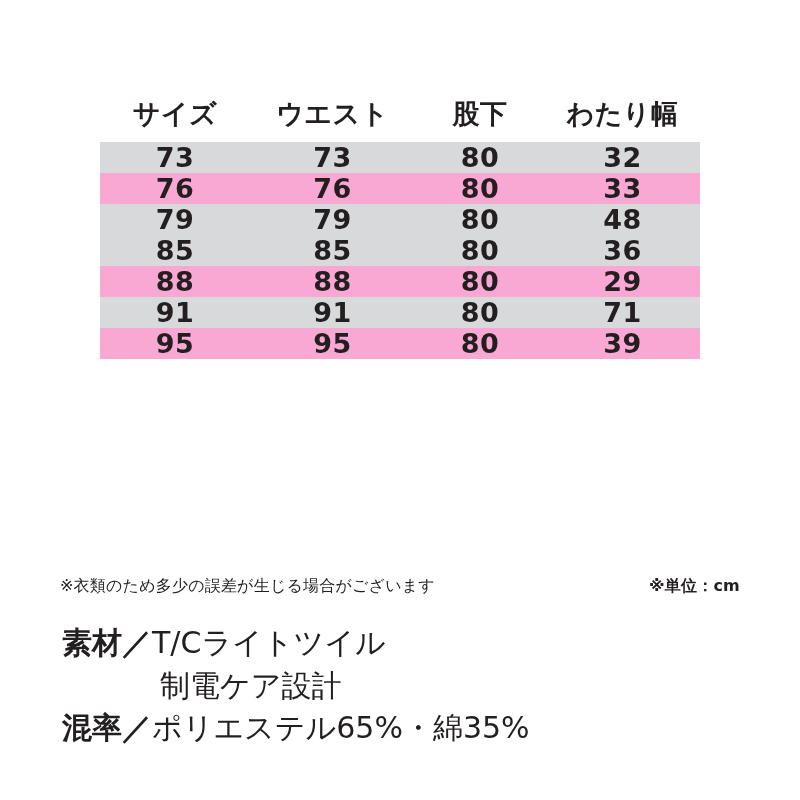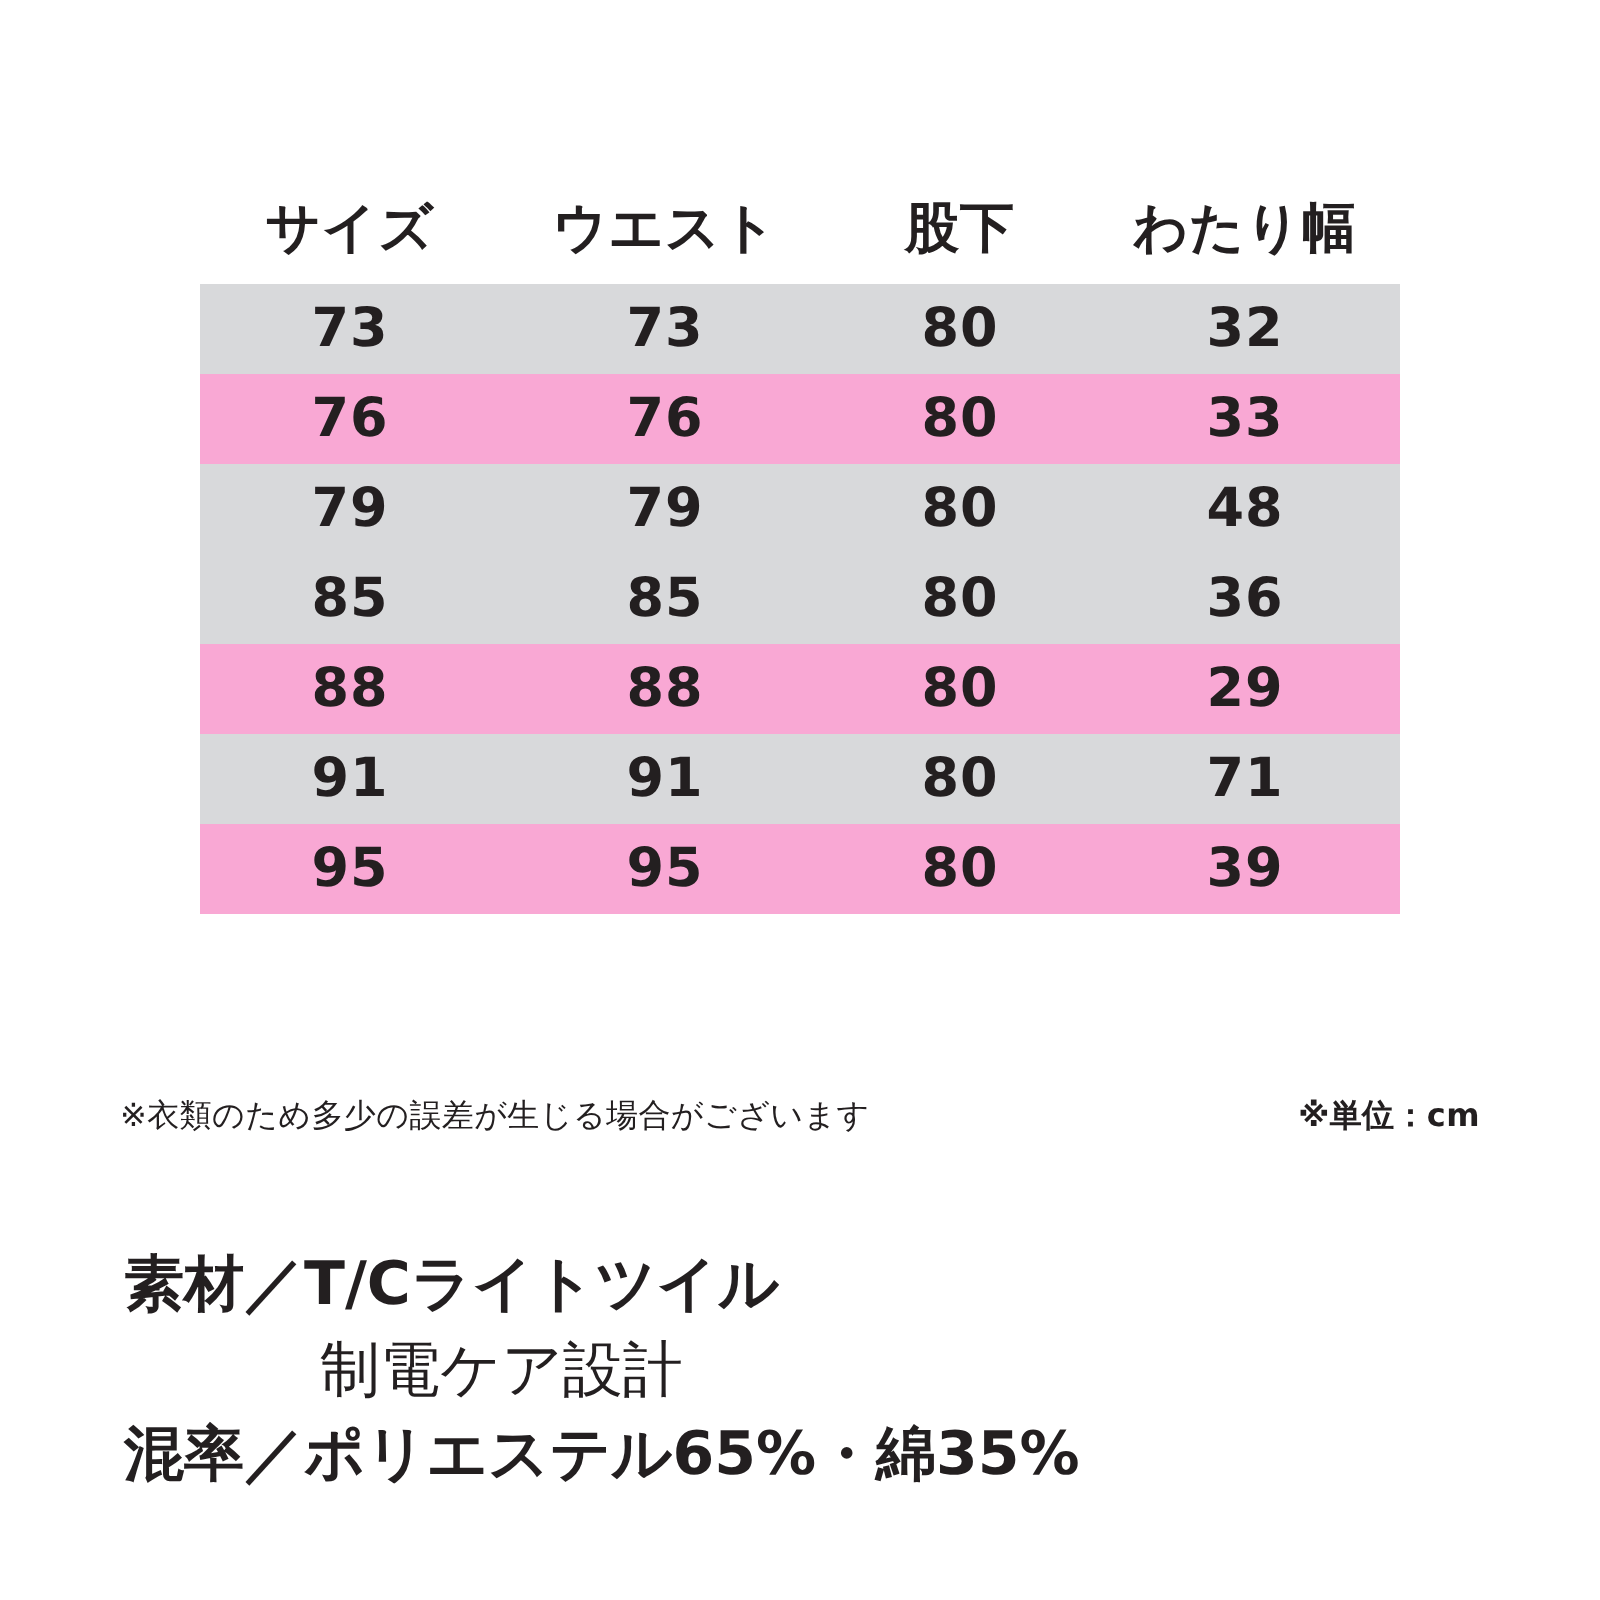--- a/index.html
+++ b/index.html
@@ -42,42 +42,42 @@
     padding: 0;
   }
   table.size-table th {
     font-size: 27px;
     height: 56px;
     vertical-align: middle;
     letter-spacing: 0.5px;
   }
   table.size-table td {
     font-size: 27px;
-    height: 45px;
+    height: 31px;
     vertical-align: middle;
     letter-spacing: 0.5px;
   }
   table.size-table tr.shaded td {
     background: #d8d9db;
   }
   table.size-table tr.plain td {
     background: #f9a8d4;
     text-align: center;
   }
   
   col.c0 { width: 150px; }
   col.c1 { width: 165px; }
   col.c2 { width: 130px; }
   col.c3 { width: 155px; }
 
   
   .notes {
     position: absolute;
     left: 60px;
-    top: 524px;
+    top: 552px;
     width: 680px;
     display: flex;
     justify-content: space-between;
     align-items: center;
   }
   .note-left {
     font-size: 16px;
     color: #231f20;
     letter-spacing: 0.2px;
   }
@@ -98,21 +98,21 @@
   .material .line {
     font-size: 30px;
     color: #231f20;
     line-height: 1.42;
     white-space: nowrap;
   }
   .material .line .lead {
     font-weight: bold;
   }
   .material .line .rest {
-    font-weight: bold;
+    font-weight: normal;
   }
   .material .line.indent {
     padding-left: 98px;
     font-weight: normal;
   }
 </style>
 </head>
 <body>
 
 <div class="page">

